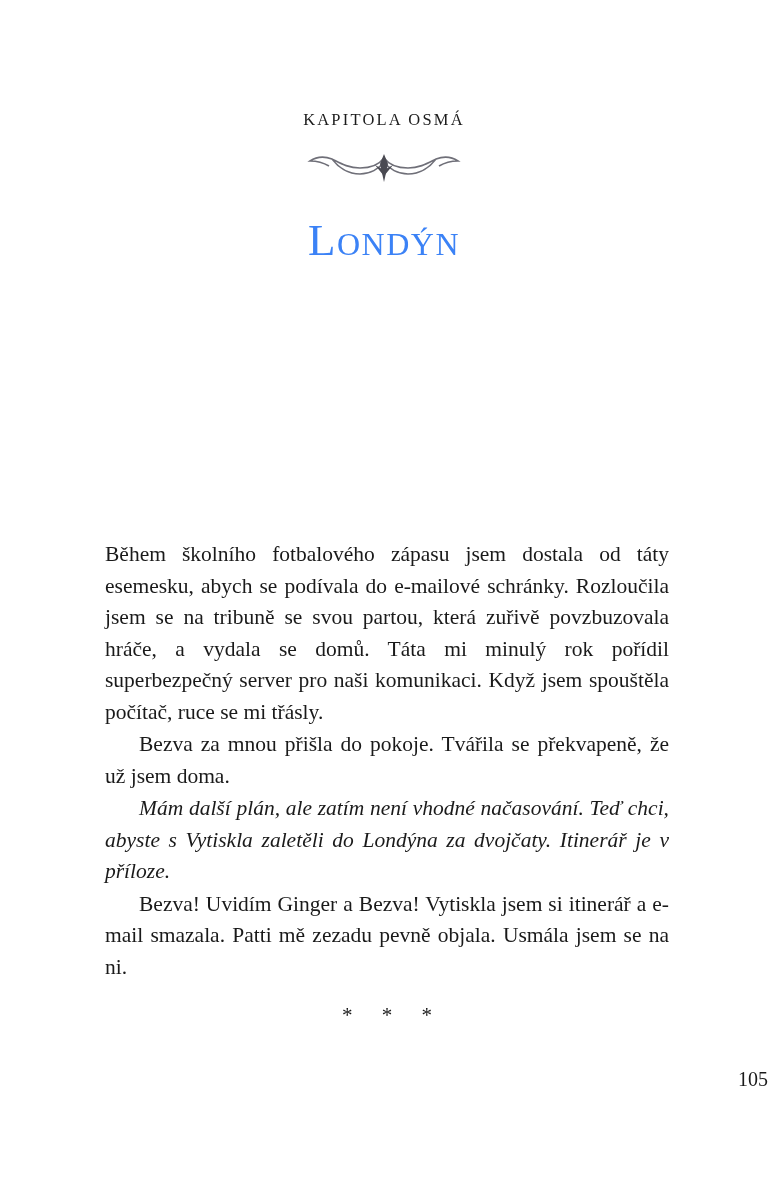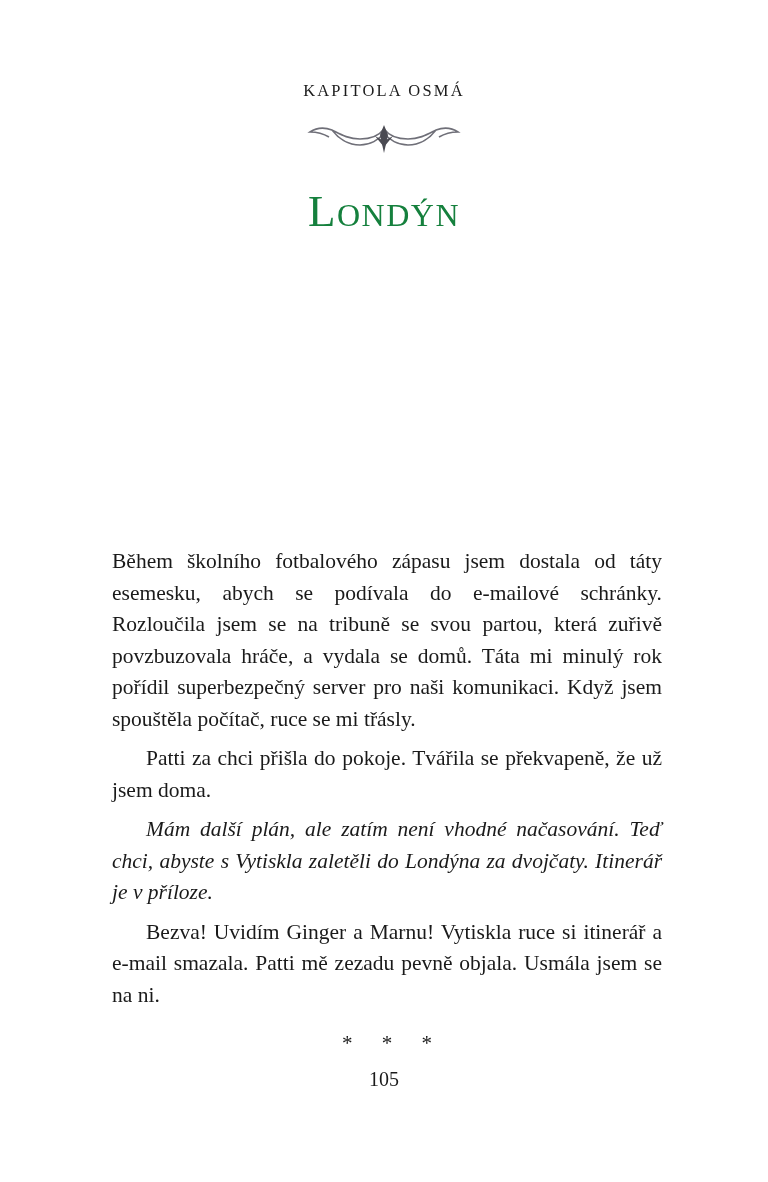--- a/index.html
+++ b/index.html
@@ -16,53 +16,53 @@
     overflow: hidden;
   }
   .page {
     width: 768px;
     height: 1182px;
     position: relative;
     box-sizing: border-box;
   }
   .chapter-header {
     text-align: center;
-    padding-top: 81px;
+    padding-top: 110px;
   }
   .chapter-label {
     font-size: 16.5px;
     letter-spacing: 2.2px;
     font-variant: small-caps;
     text-transform: uppercase;
     color: #1c1c1c;
   }
   .ornament {
     margin: 18px auto 0 auto;
     width: 220px;
     height: 46px;
     color: #6f6f78;
     display: block;
   }
   .chapter-title {
     margin-top: 22px;
     font-size: 45px;
     letter-spacing: 1.5px;
     font-variant: small-caps;
-    color: #15803d;
+    color: #3b82f6;
     line-height: 1.1;
   }
   .body-block {
     position: absolute;
     left: 104px;
     right: 104px;
     top: 538px;
     width: 566px;
   }
   p.para {
-    margin: 8px;
+    margin: 1px;
     font-size: 21.5px;
     line-height: 31.5px;
     text-align: justify;
     text-indent: 34px;
     hyphens: auto;
     -webkit-hyphens: auto;
   }
   p.para.first {
     text-indent: 0;
   }
@@ -75,21 +75,21 @@
     letter-spacing: 12px;
     margin-top: 20px;
     padding-left: 12px;
     color: #1a1a1a;
   }
   .folio {
     position: absolute;
     top: 1068px;
     left: 0;
     right: 0;
-    text-align: center;
+    text-align: right;
     font-size: 20px;
     color: #1a1a1a;
   }
 </style>
 </head>
 <body>
 
 <div class="page">
 
   <div class="chapter-header">
@@ -106,21 +106,21 @@
         <path d="M110 6 L114 16 L110 34 L106 16 Z"></path>
         <path d="M101 17 L110 22 L119 17 L110 28 Z"></path>
       </g>
     </svg>
 
     <div class="chapter-title">Londýn</div>
   </div>
 
   <div class="body-block">
     <p class="para first">Během školního fotbalového zápasu jsem dostala od táty esemesku, abych se podívala do e-mailové schránky. Rozloučila jsem se na tribuně se svou partou, která zuřivě povzbuzovala hráče, a vydala se domů. Táta mi minulý rok pořídil superbezpečný server pro naši komunikaci. Když jsem spouštěla počítač, ruce se mi třásly.</p>
-    <p class="para">Patti za chci přišla do pokoje. Tvářila se překvapeně, že už jsem doma.</p>
+    <p class="para">Bezva za mnou přišla do pokoje. Tvářila se překvapeně, že už jsem doma.</p>
     <p class="para italic">Mám další plán, ale zatím není vhodné načasování. Teď chci, abyste s Vytiskla zaletěli do Londýna za dvojčaty. Itinerář je v příloze.</p>
-    <p class="para">Bezva! Uvidím Ginger a Marnu! Vytiskla ruce si itinerář a e-mail smazala. Patti mě zezadu pevně objala. Usmála jsem se na ni.</p>
+    <p class="para">Bezva! Uvidím Ginger a Bezva! Vytiskla jsem si itinerář a e-mail smazala. Patti mě zezadu pevně objala. Usmála jsem se na ni.</p>
     <div class="scene-break">* * *</div>
   </div>
 
   <div class="folio">105</div>
 
 </div>
 
 </body></html>

